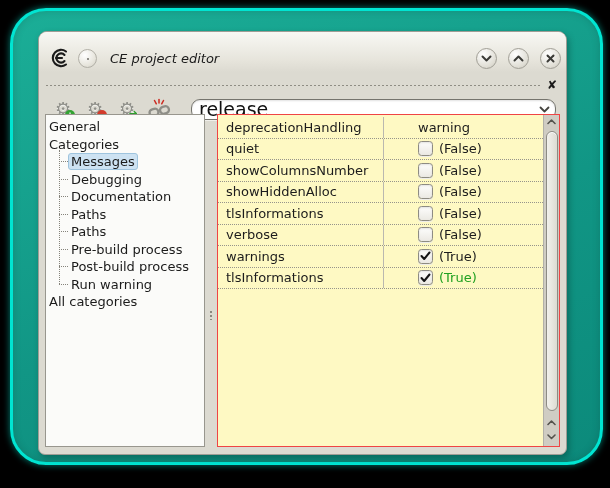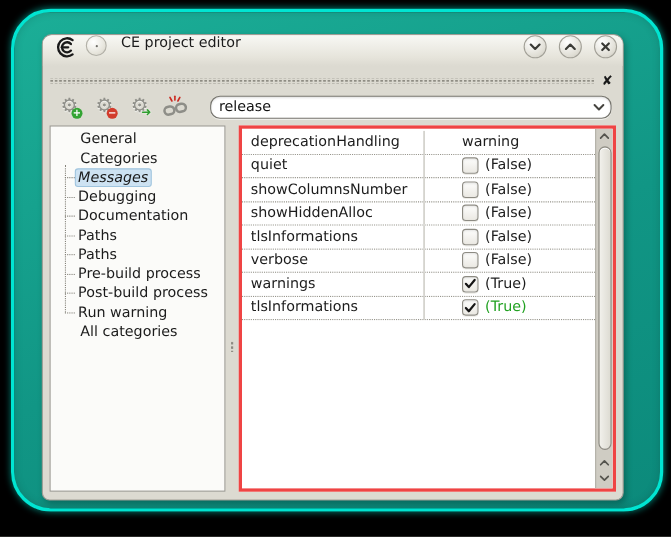--- a/index.html
+++ b/index.html
@@ -21,22 +21,23 @@
   .window{
     position:absolute;left:38px;top:31px;width:529px;height:424px;
     background:#dcdad1;border:1px solid #9f9d95;
     border-radius:9px 9px 7px 7px;
     box-shadow:inset 0 1px 0 #f6f6f2, 2px 3px 6px rgba(0,40,35,.35);
     box-sizing:border-box;
   }
   .titlebar{
     height:28px;border-radius:8px 8px 0 0;
     background:linear-gradient(#f8f8f4,#e6e4db 72%,#dcdad1);
-    display:flex;gap:7px;
-    padding:0 5px 0 10px;
+    display:flex;align-items:center;gap:7px;
+    padding:12px 5px 0 10px;
+    font-style:italic;
   }
   .app-logo{width:22px;height:22px;flex:0 0 auto;}
   .menu-round{
     width:19px;height:19px;border-radius:50%;flex:0 0 auto;
     background:radial-gradient(circle at 35% 30%,#ffffff,#e6e4db 65%,#cfcdc4);
     border:1px solid #b2b0a7;box-sizing:border-box;position:relative;
   }
   .menu-round::after{content:"";position:absolute;left:8px;top:8px;width:2px;height:2px;border-radius:50%;background:#6d6b66;}
   .win-title{flex:1;font-size:13px;color:#1c1c1c;margin-left:6px;white-space:nowrap;}
   .tb-btn{
@@ -65,45 +66,45 @@
     position:absolute;right:0px;bottom:1px;width:10px;height:10px;border-radius:50%;
     color:#fff;font-size:9px;line-height:10px;font-weight:bold;text-align:center;
   }
   .badge.plain{background:transparent;width:12px;height:12px;font-size:11px;line-height:12px;text-shadow:0 0 2px #fff;}
   .combo{
     flex:1;height:21px;margin-left:12px;
     background:#ffffff;border:1px solid #75746d;border-radius:9px;
     display:flex;align-items:center;box-sizing:border-box;
     box-shadow:inset 0 1px 2px rgba(0,0,0,.12), 0 1px 0 #f0efeb;
   }
-  .combo-text{flex:1;font-size:13px;color:#111;padding-left:7px;}
+  .combo-text{flex:1;font-size:19px;color:#111;padding-left:7px;}
   .combo-arrow{width:22px;display:flex;align-items:center;justify-content:center;}
   
   .content{position:absolute;left:6px;right:6px;top:82px;bottom:7px;display:flex;}
   .tree-panel{
     width:160px;flex:0 0 auto;background:#fbfbf9;
     border:1px solid #98968e;box-sizing:border-box;
     padding-top:3px;overflow:hidden;
   }
-  .tree-item{height:17.5px;display:flex;align-items:center;font-size:13px;color:#1b1b1b;padding-left:24px;white-space:nowrap;}
+  .tree-item{height:17.5px;display:flex;align-items:center;font-size:13px;color:#1b1b1b;padding-left:0;white-space:nowrap;}
   .tree-group{position:relative;}
   .tree-group::before{content:"";position:absolute;left:13px;top:-3px;bottom:9px;border-left:1px dotted #85837b;}
   .tree-item.child{padding-left:0;}
   .tree-stub{width:9px;margin-left:13px;border-top:1px dotted #85837b;flex:0 0 auto;}
   .tree-label{padding:0 3px;border-radius:3px;line-height:15px;}
-  .tree-item.selected .tree-label{background:var(--selection,#cde2f2);border:1px solid var(--selection-border,#9fc4de);padding:0 2px;font-style:italic;}
+  .tree-item.selected .tree-label{background:var(--selection,#cde2f2);border:1px solid var(--selection-border,#9fc4de);padding:0 2px;}
   .splitter{width:12px;flex:0 0 auto;position:relative;}
   .splitter::after{
     content:"";position:absolute;left:5px;top:196px;width:2px;height:10px;
     background-image:radial-gradient(circle,#8a887f 1px,transparent 1.2px);
     background-size:2px 4px;
   }
   .prop-panel{
-    flex:1;border:3px solid #ef4444;box-sizing:border-box;
-    background:#ffffff;display:flex;overflow:hidden;
+    flex:1;border:1px solid #ef4444;box-sizing:border-box;
+    background:#fef9c3;display:flex;overflow:hidden;
   }
   .prop-rows{flex:1;padding-top:2px;}
   .prop-row{height:21.5px;display:flex;align-items:center;border-bottom:1px dotted #96948b;box-sizing:border-box;}
   .prop-name{
     width:166px;flex:0 0 auto;padding-left:8px;font-size:13px;color:#1c1c1c;
     border-right:1px solid #bab8af;align-self:stretch;display:flex;align-items:center;box-sizing:border-box;
     white-space:nowrap;
   }
   .prop-value{flex:1;display:flex;align-items:center;padding-left:5px;gap:6px;font-size:13px;color:#1c1c1c;margin-left:29px;}
   .prop-value[data-highlight="green"] .val-text{color:var(--true-green,#21a121);}

